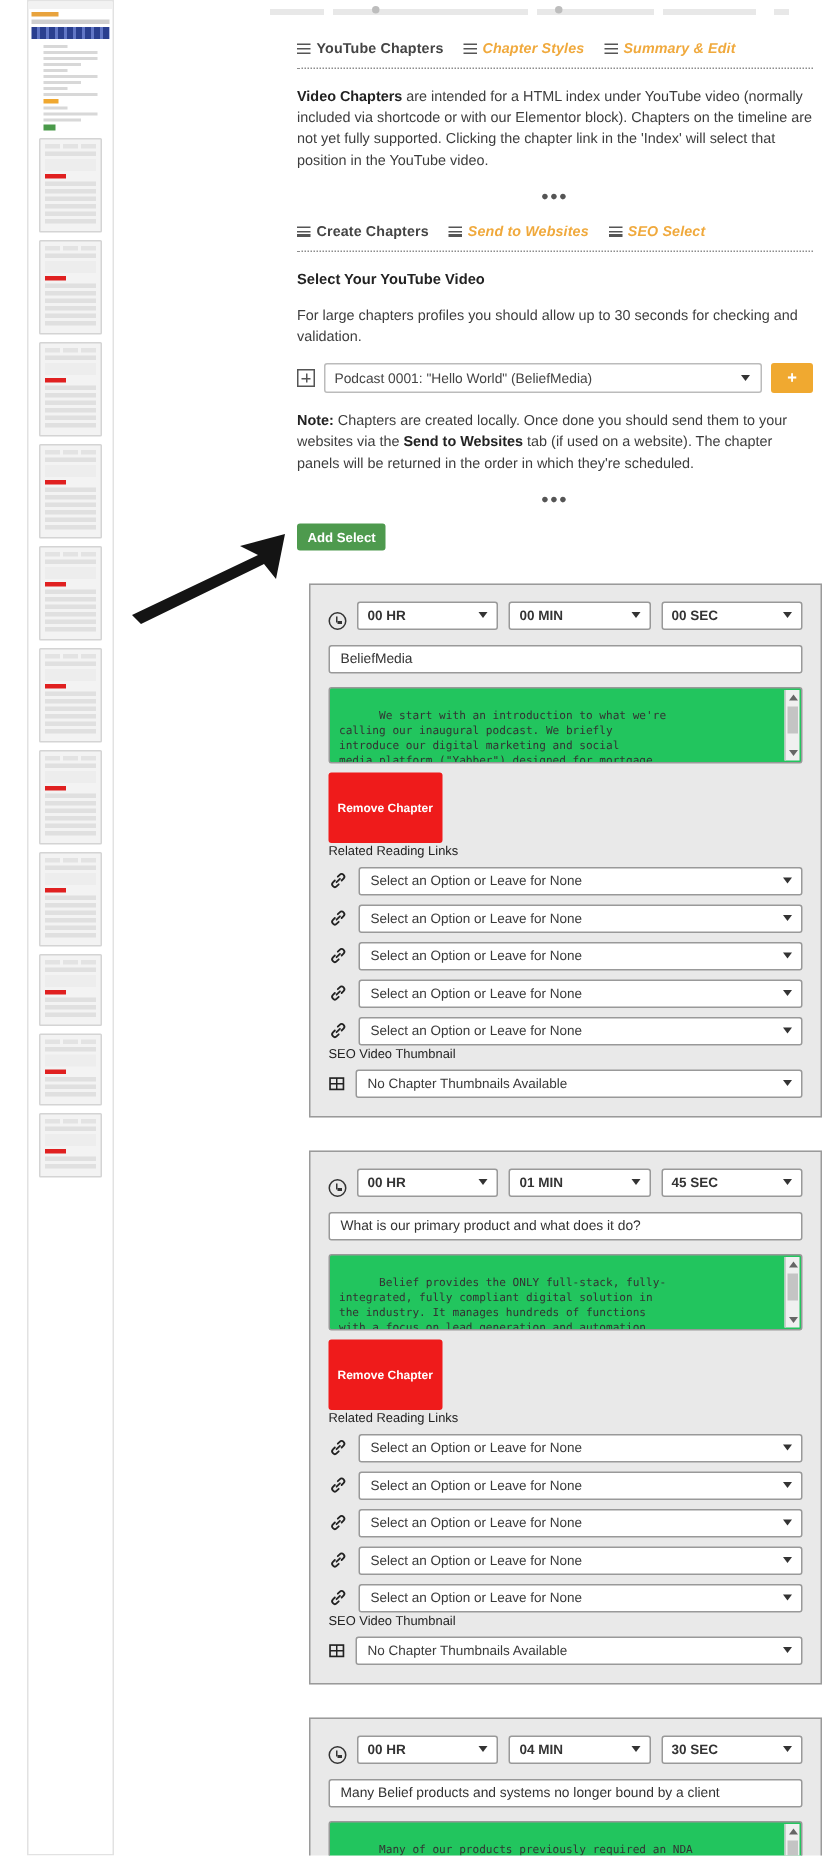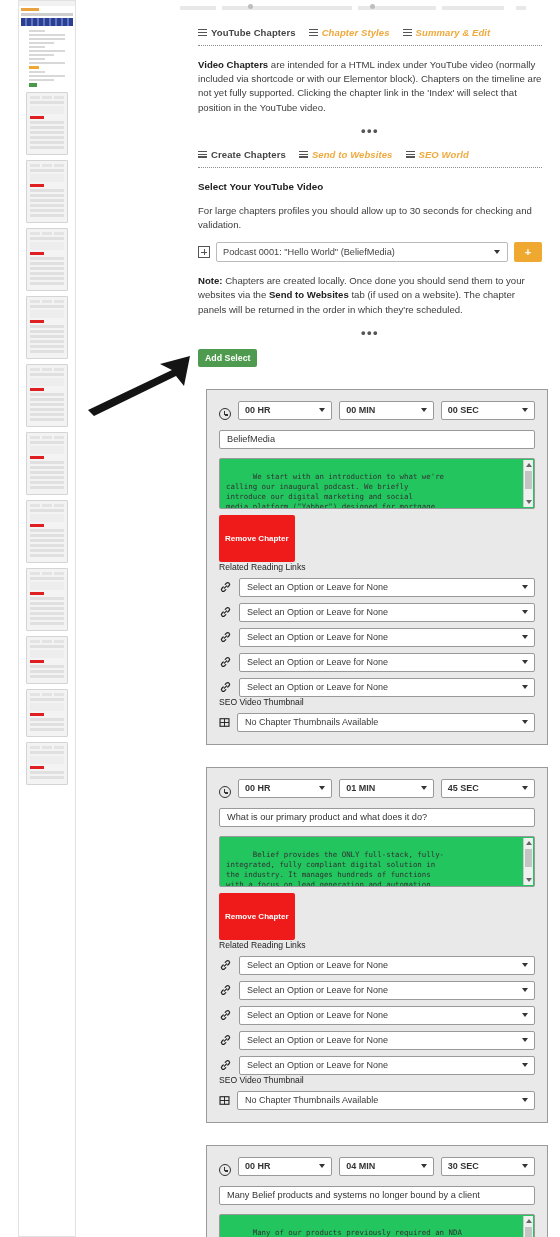--- a/index.html
+++ b/index.html
@@ -448,21 +448,21 @@
       <span class="navitem accent">
         <span class="burger">
             <i></i>
           </span>
         <span>Send to Websites</span>
       </span>
       <span class="navitem accent">
         <span class="burger">
             <i></i>
           </span>
-        <span>SEO World</span>
+        <span>SEO Select</span>
       </span>
     </div>
     <div class="dotrule"></div>
 
     
     <h4 class="sub">Select Your YouTube Video</h4>
     <p class="body">For large chapters profiles you should allow up to 30 seconds for checking and validation.</p>
 
     <div class="vidrow">
       <span class="boxicon"></span>

